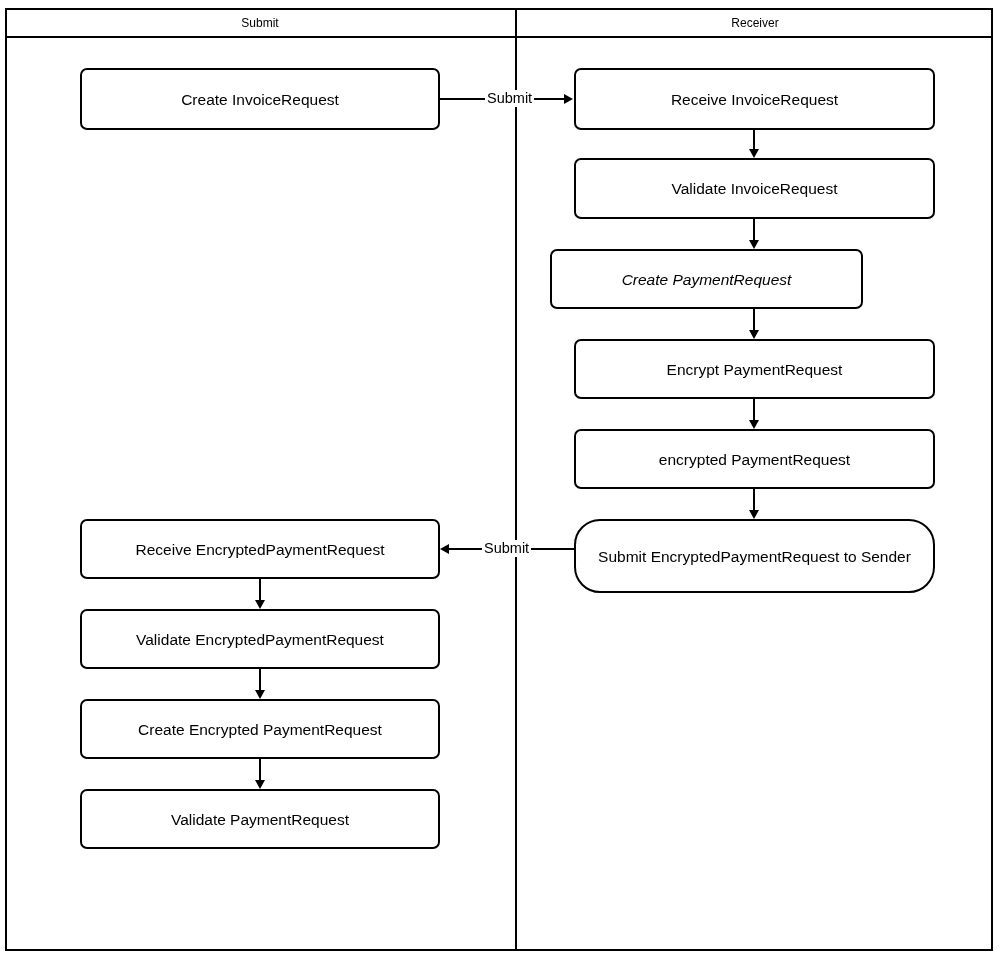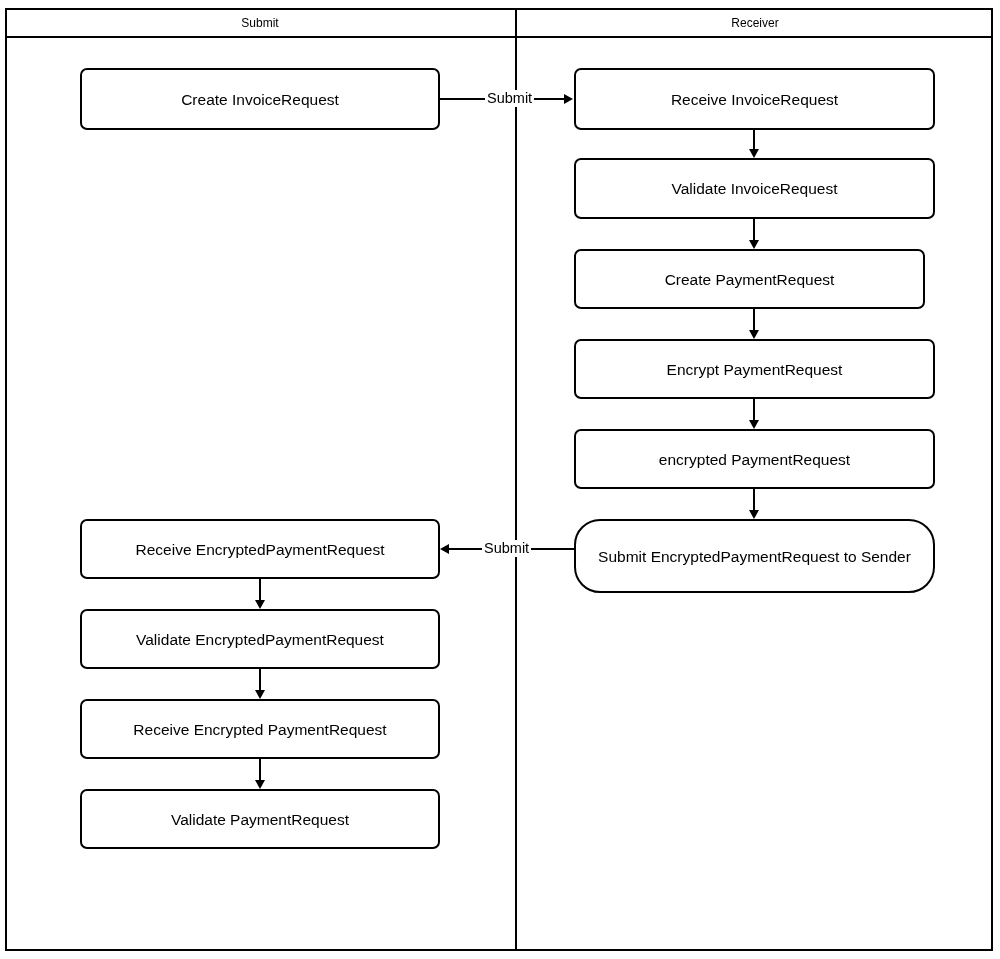--- a/index.html
+++ b/index.html
@@ -140,29 +140,29 @@
   </div>
 
   <div class="lane-divider"></div>
 
   <div class="node" style="left:80px; top:68px; width:360px; height:62px;">Create InvoiceRequest</div>
 
   <div class="node" style="left:80px; top:519px; width:360px; height:60px;">Receive EncryptedPaymentRequest</div>
 
   <div class="node" style="left:80px; top:609px; width:360px; height:60px;">Validate EncryptedPaymentRequest</div>
 
-  <div class="node" style="left:80px; top:699px; width:360px; height:60px;">Receive Encrypted PaymentRequest</div>
+  <div class="node" style="left:80px; top:699px; width:360px; height:60px;">Create Encrypted PaymentRequest</div>
 
   <div class="node" style="left:80px; top:789px; width:360px; height:60px;">Validate PaymentRequest</div>
 
   <div class="node" style="left:574px; top:68px; width:361px; height:62px;">Receive InvoiceRequest</div>
 
   <div class="node" style="left:574px; top:158px; width:361px; height:61px;">Validate InvoiceRequest</div>
 
-  <div class="node" style="left:574px; top:249px; width:351px; height:60px;">Create PaymentRequest</div>
+  <div class="node" style="left:550px; top:249px; width:313px; height:60px;font-style:italic;">Create PaymentRequest</div>
 
   <div class="node" style="left:574px; top:339px; width:361px; height:60px;">Encrypt PaymentRequest</div>
 
   <div class="node" style="left:574px; top:429px; width:361px; height:60px; flex-direction:column;">
     <span>encrypted PaymentRequest</span>
   </div>
 
   <div class="node" style="left:574px; top:519px; width:361px; height:74px;border-radius:26px;">Submit EncryptedPaymentRequest to Sender</div>
 
   <div class="conn v" style="left:753px; top:130px; height:20px;"></div>

